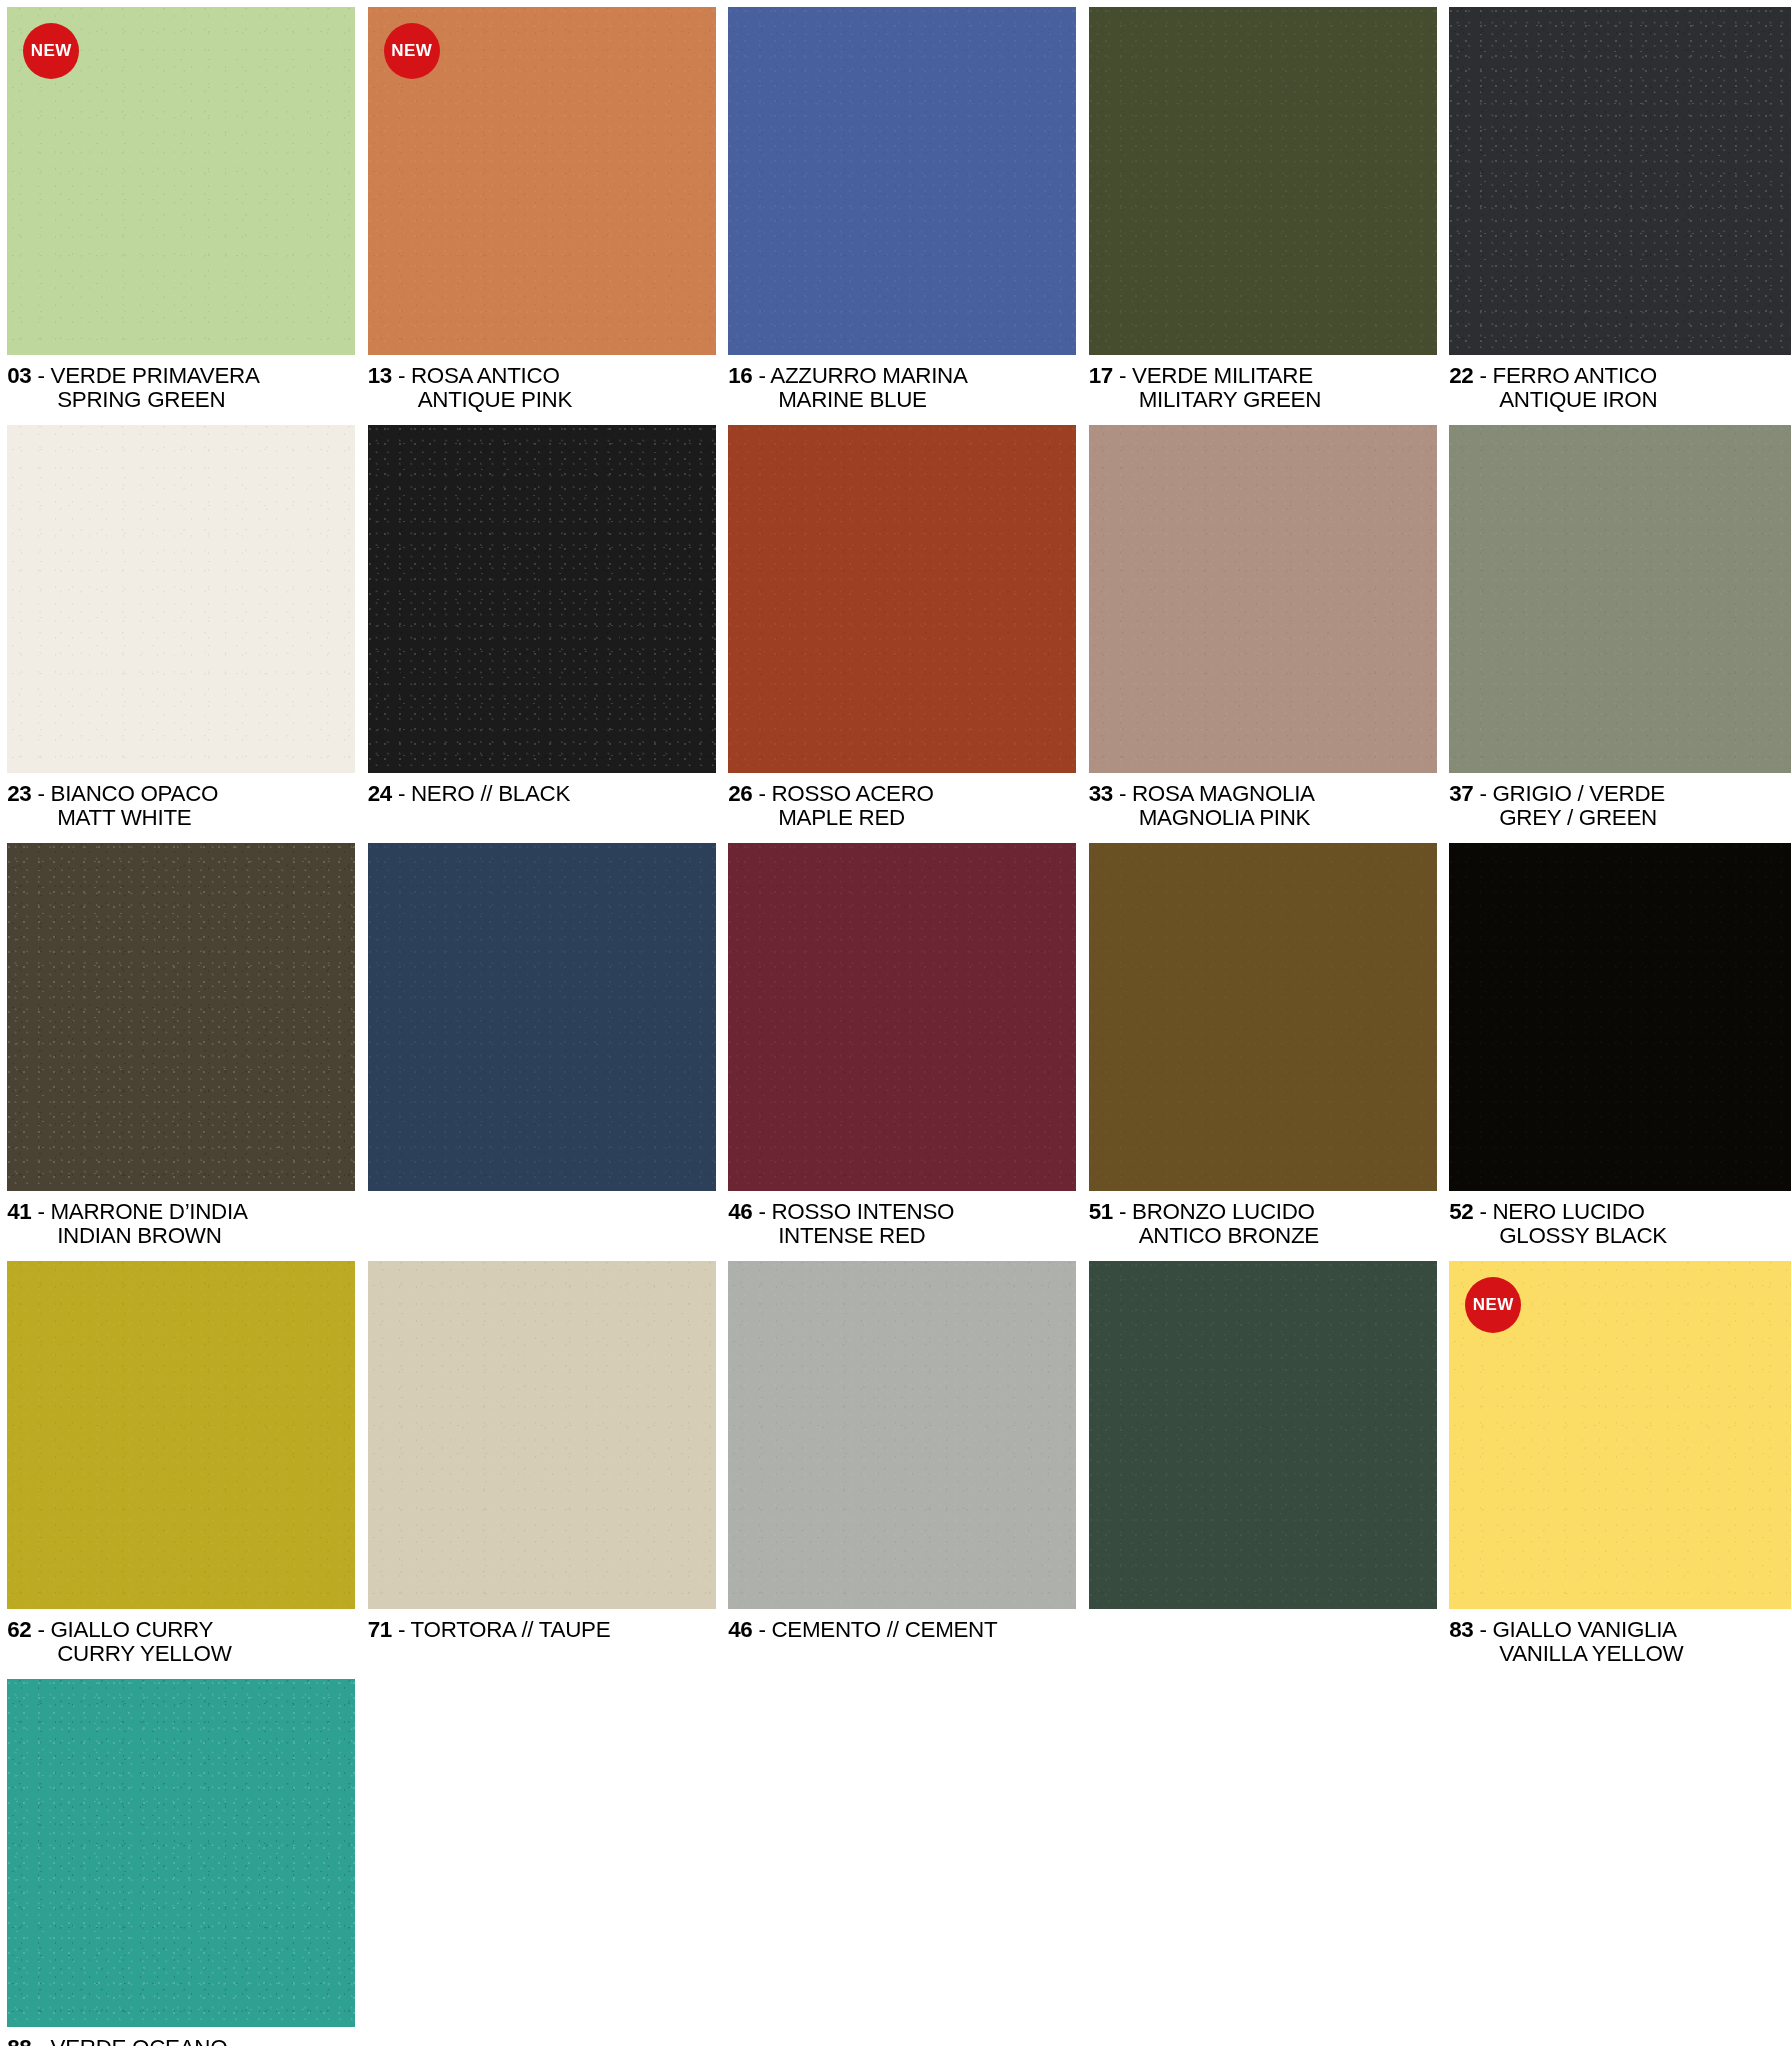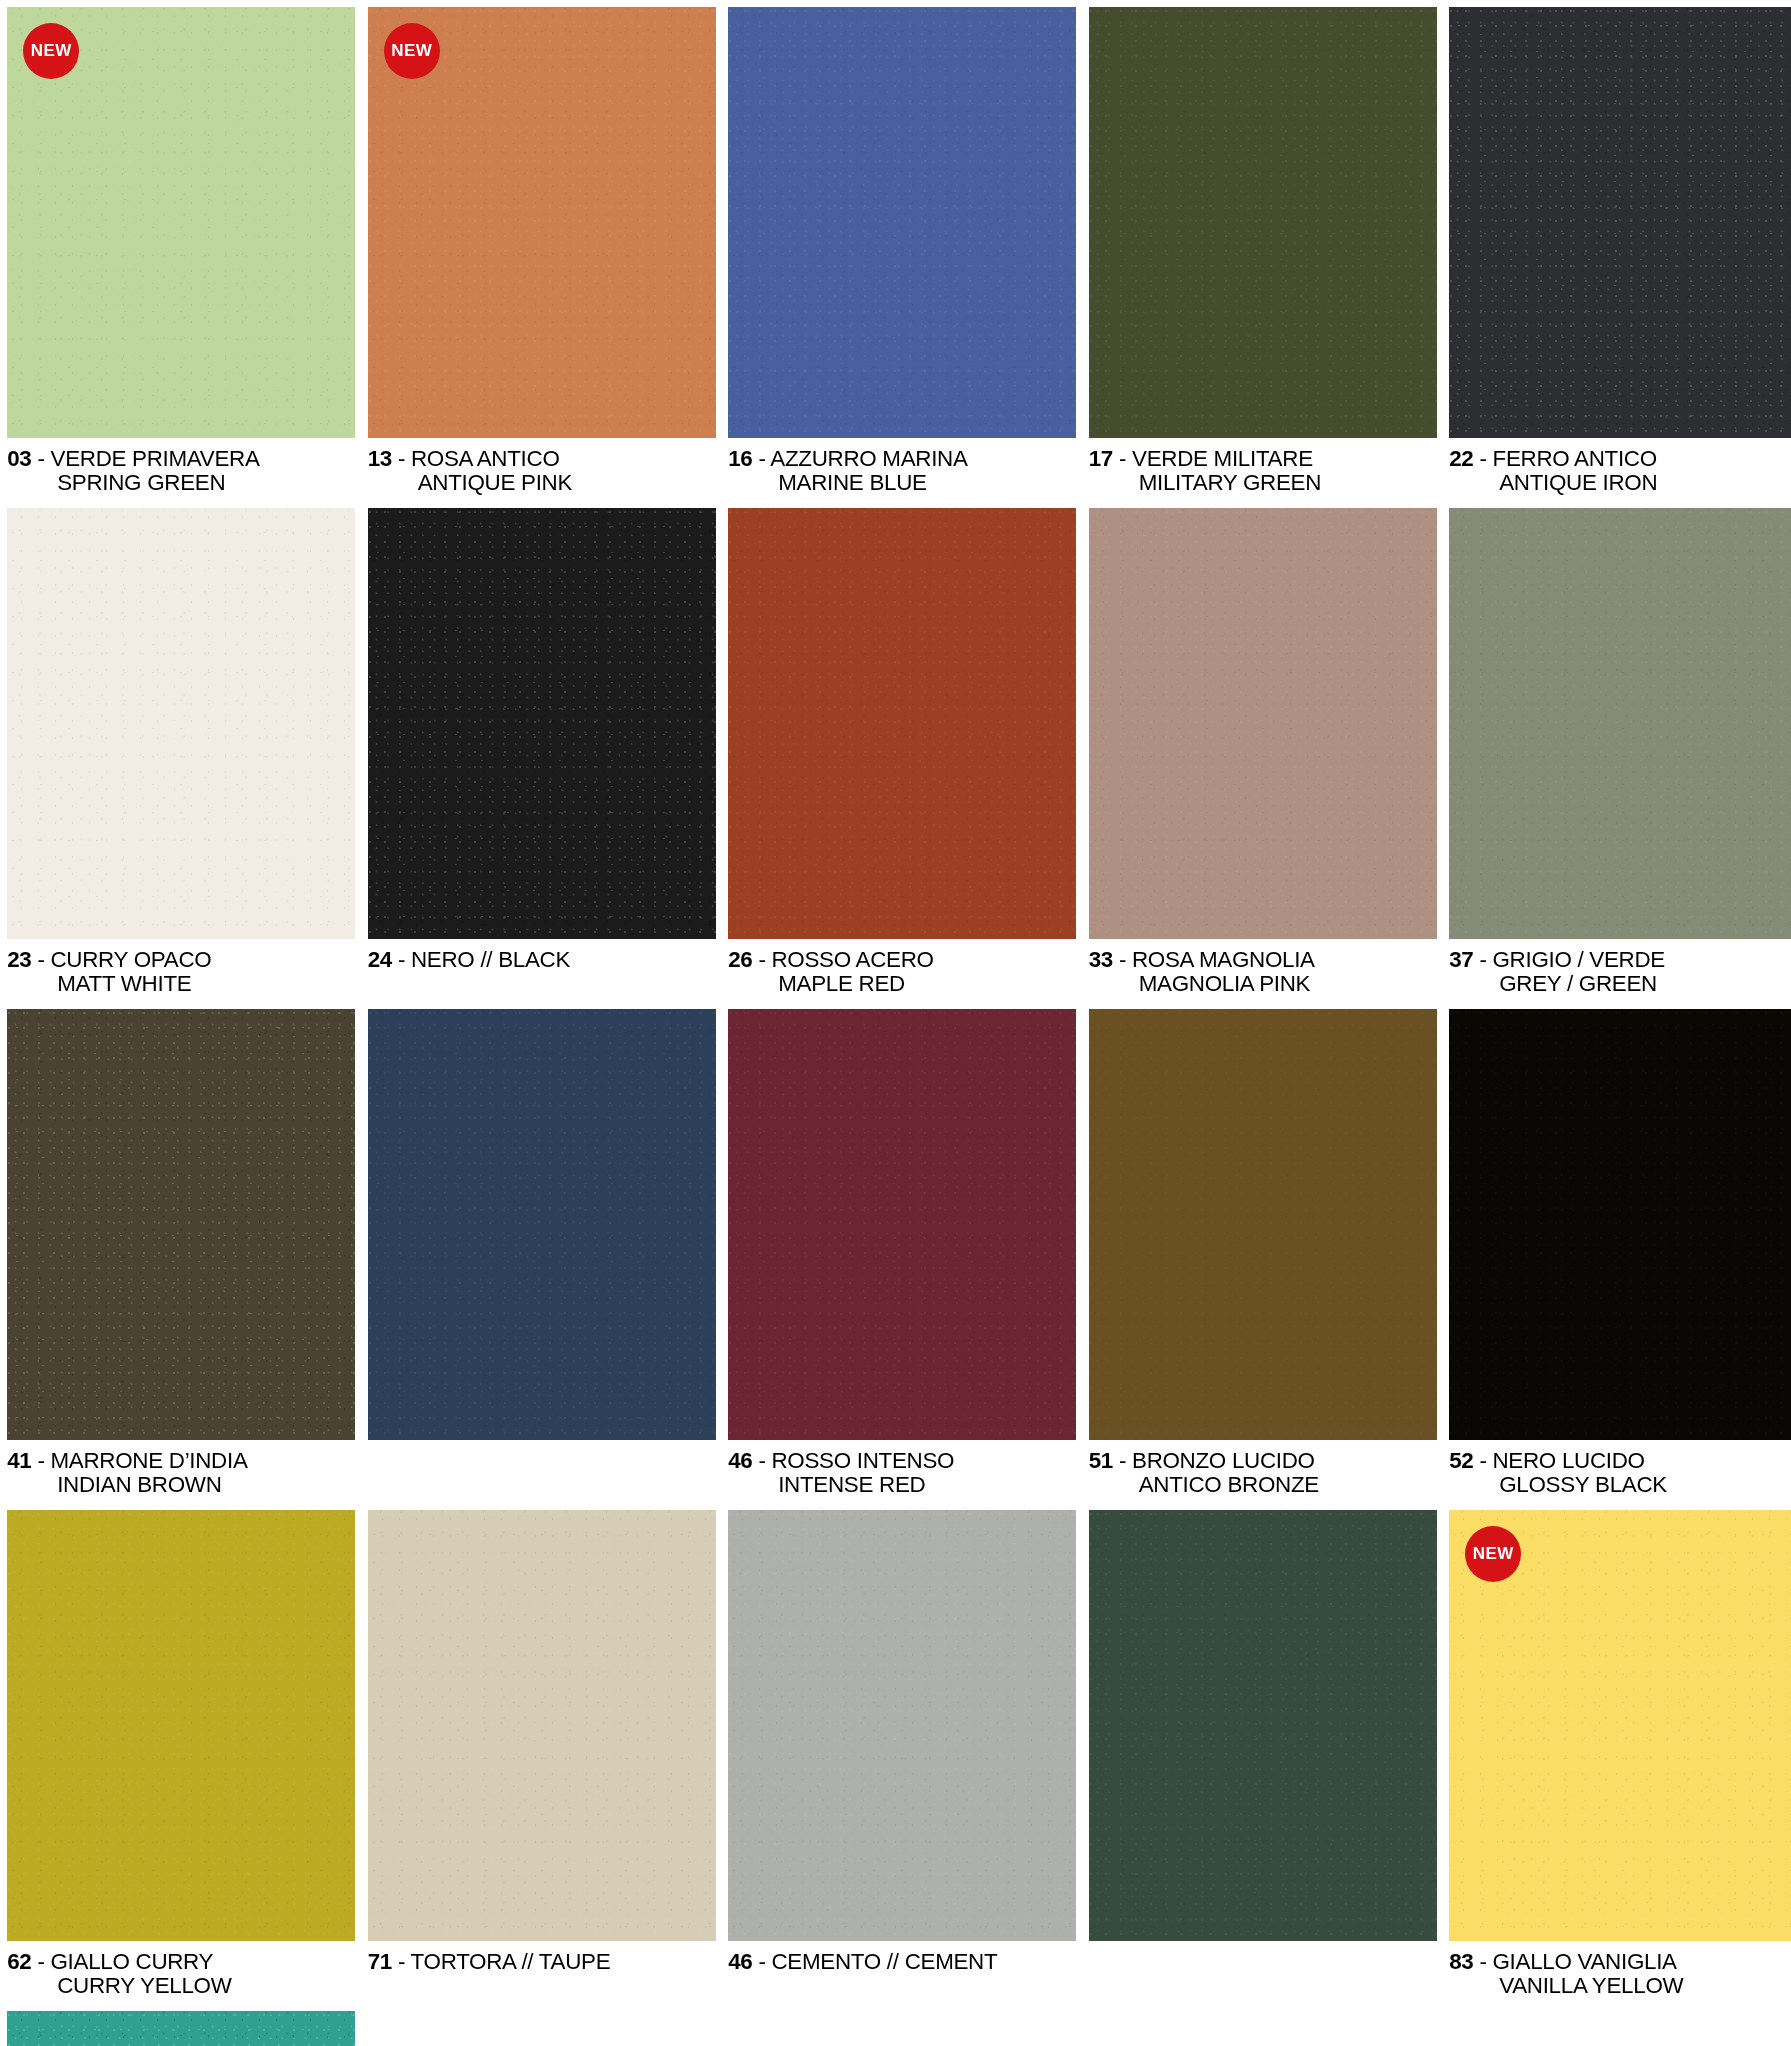--- a/index.html
+++ b/index.html
@@ -19,21 +19,21 @@
   }
 
   .swatch-cell {
     width: 348px;
     margin-bottom: 12.5px;
   }
 
   .swatch-chip {
     position: relative;
     width: 348px;
-    height: 431px;
+    height: 348px;
   }
 
   
   .swatch-chip::after {
     content: "";
     position: absolute;
     inset: 0;
     opacity: 0.055;
     background-image:
       radial-gradient(circle at 13% 27%, #fff 0 0.9px, transparent 0.9px),
@@ -121,21 +121,21 @@
     <div class="swatch-cell">
       <div class="swatch-chip" style="background: rgb(70, 77, 47);"></div>
       <div class="swatch-label"><span class="code">17</span><span class="dash"> - </span><span class="name-it">VERDE MILITARE</span><span class="name-en">MILITARY GREEN</span></div>
     </div>
     <div class="swatch-cell">
       <div class="swatch-chip textured" style="background: rgb(44, 46, 49);"></div>
       <div class="swatch-label"><span class="code">22</span><span class="dash"> - </span><span class="name-it">FERRO ANTICO</span><span class="name-en">ANTIQUE IRON</span></div>
     </div>
     <div class="swatch-cell">
       <div class="swatch-chip" style="background: rgb(242, 237, 228);"></div>
-      <div class="swatch-label"><span class="code">23</span><span class="dash"> - </span><span class="name-it">CURRY OPACO</span><span class="name-en">MATT WHITE</span></div>
+      <div class="swatch-label"><span class="code">23</span><span class="dash"> - </span><span class="name-it">BIANCO OPACO</span><span class="name-en">MATT WHITE</span></div>
     </div>
     <div class="swatch-cell">
       <div class="swatch-chip textured" style="background: rgb(27, 27, 27);"></div>
       <div class="swatch-label"><span class="code">24</span><span class="dash"> - </span><span class="name-it">NERO // BLACK</span></div>
     </div>
     <div class="swatch-cell">
       <div class="swatch-chip" style="background: rgb(156, 63, 34);"></div>
       <div class="swatch-label"><span class="code">26</span><span class="dash"> - </span><span class="name-it">ROSSO ACERO</span><span class="name-en">MAPLE RED</span></div>
     </div>
     <div class="swatch-cell">

